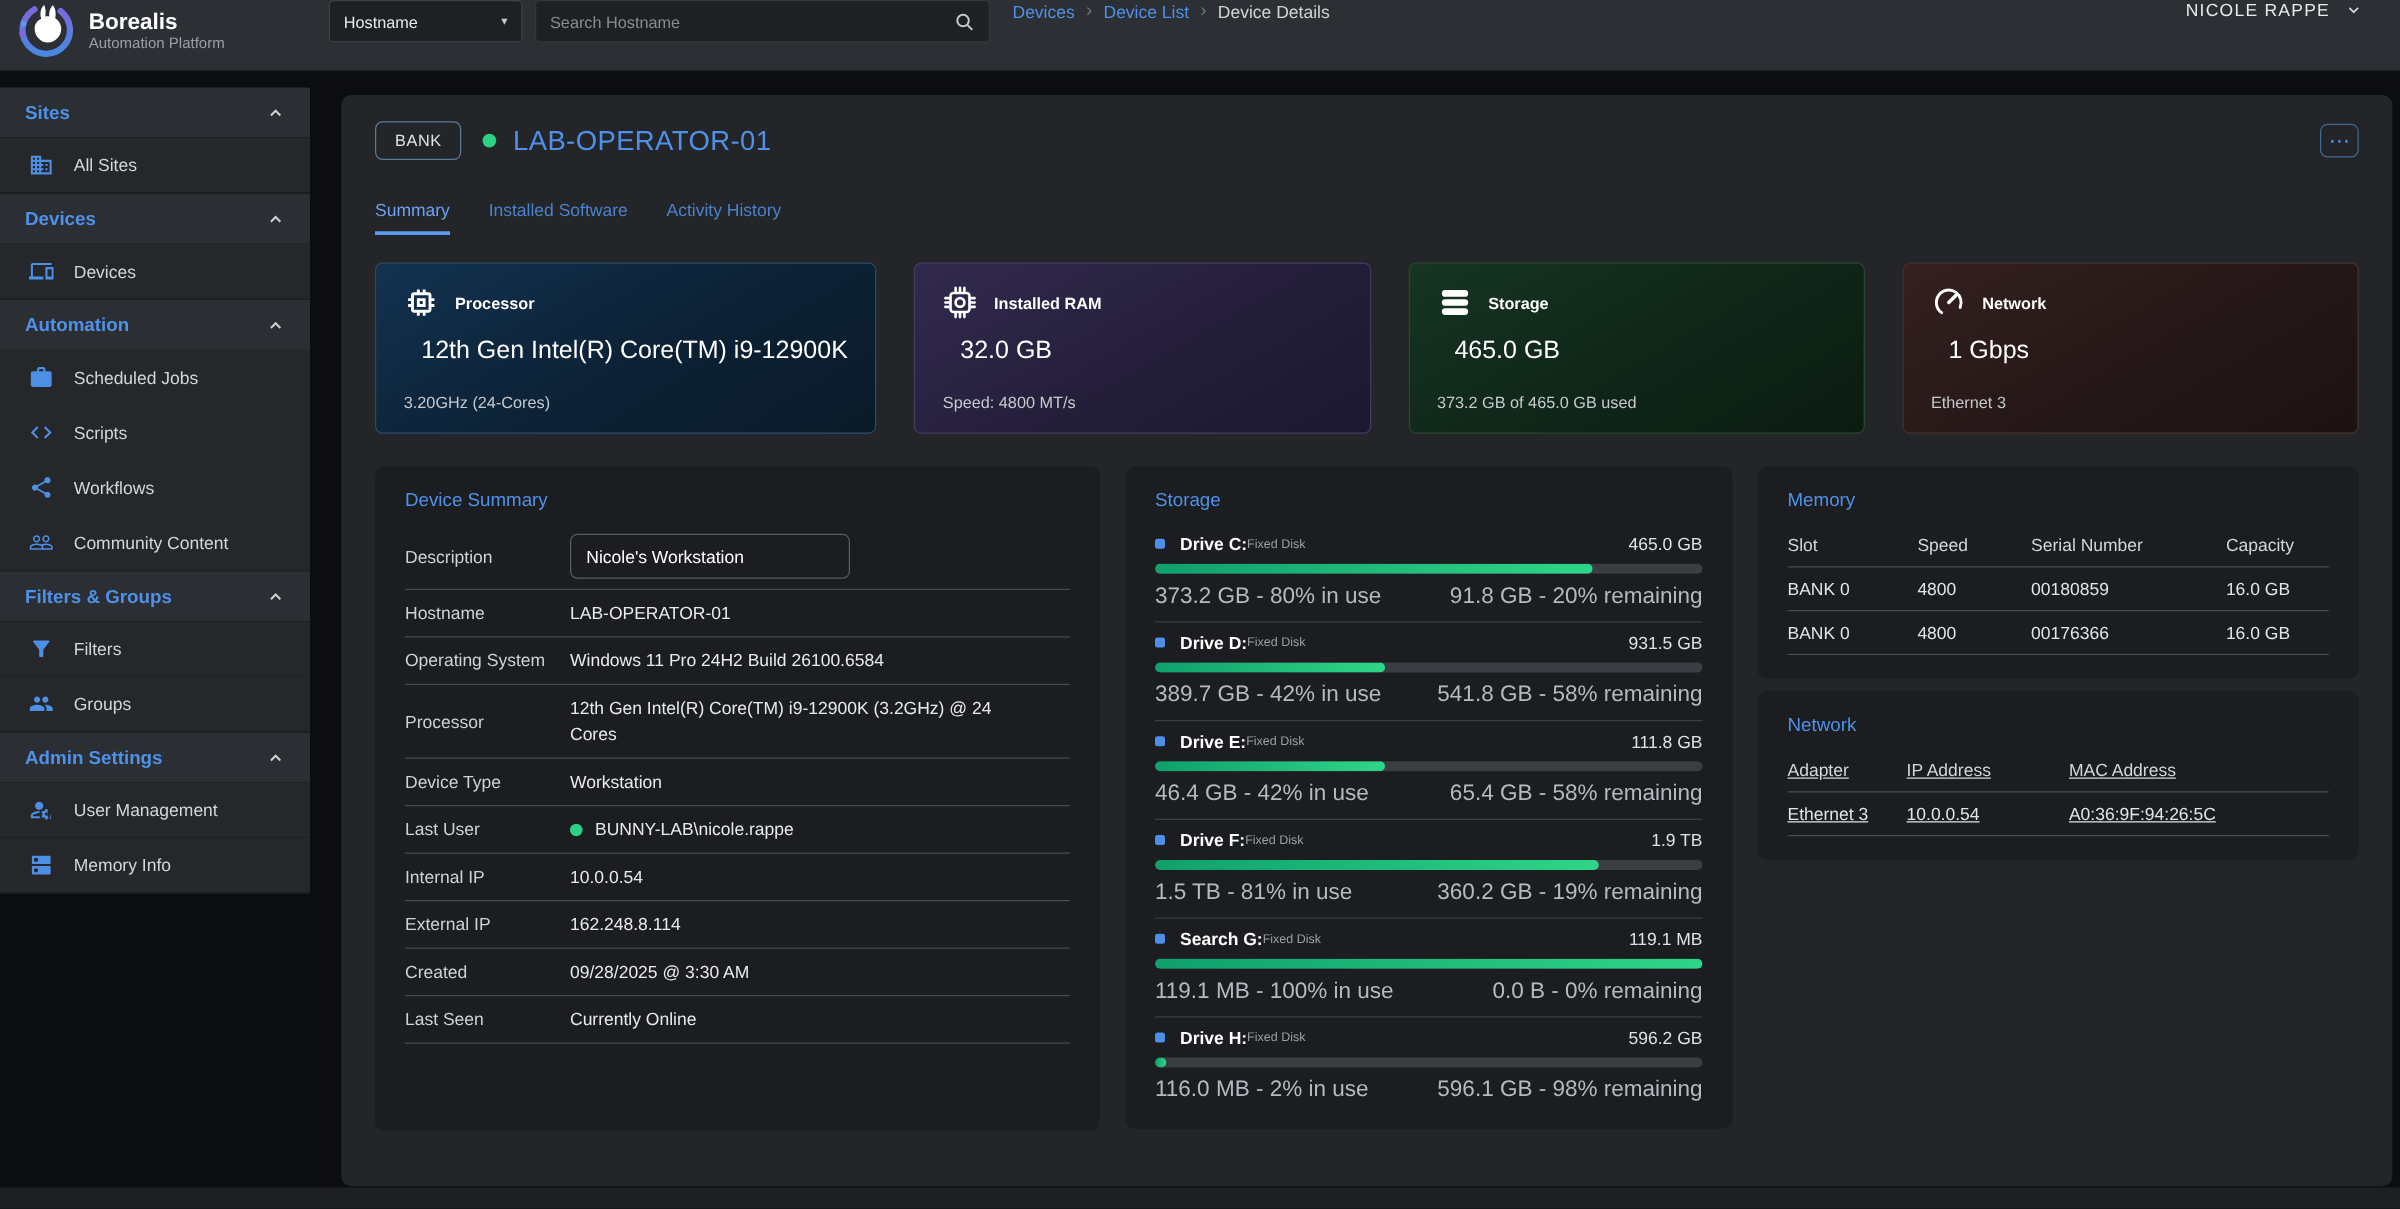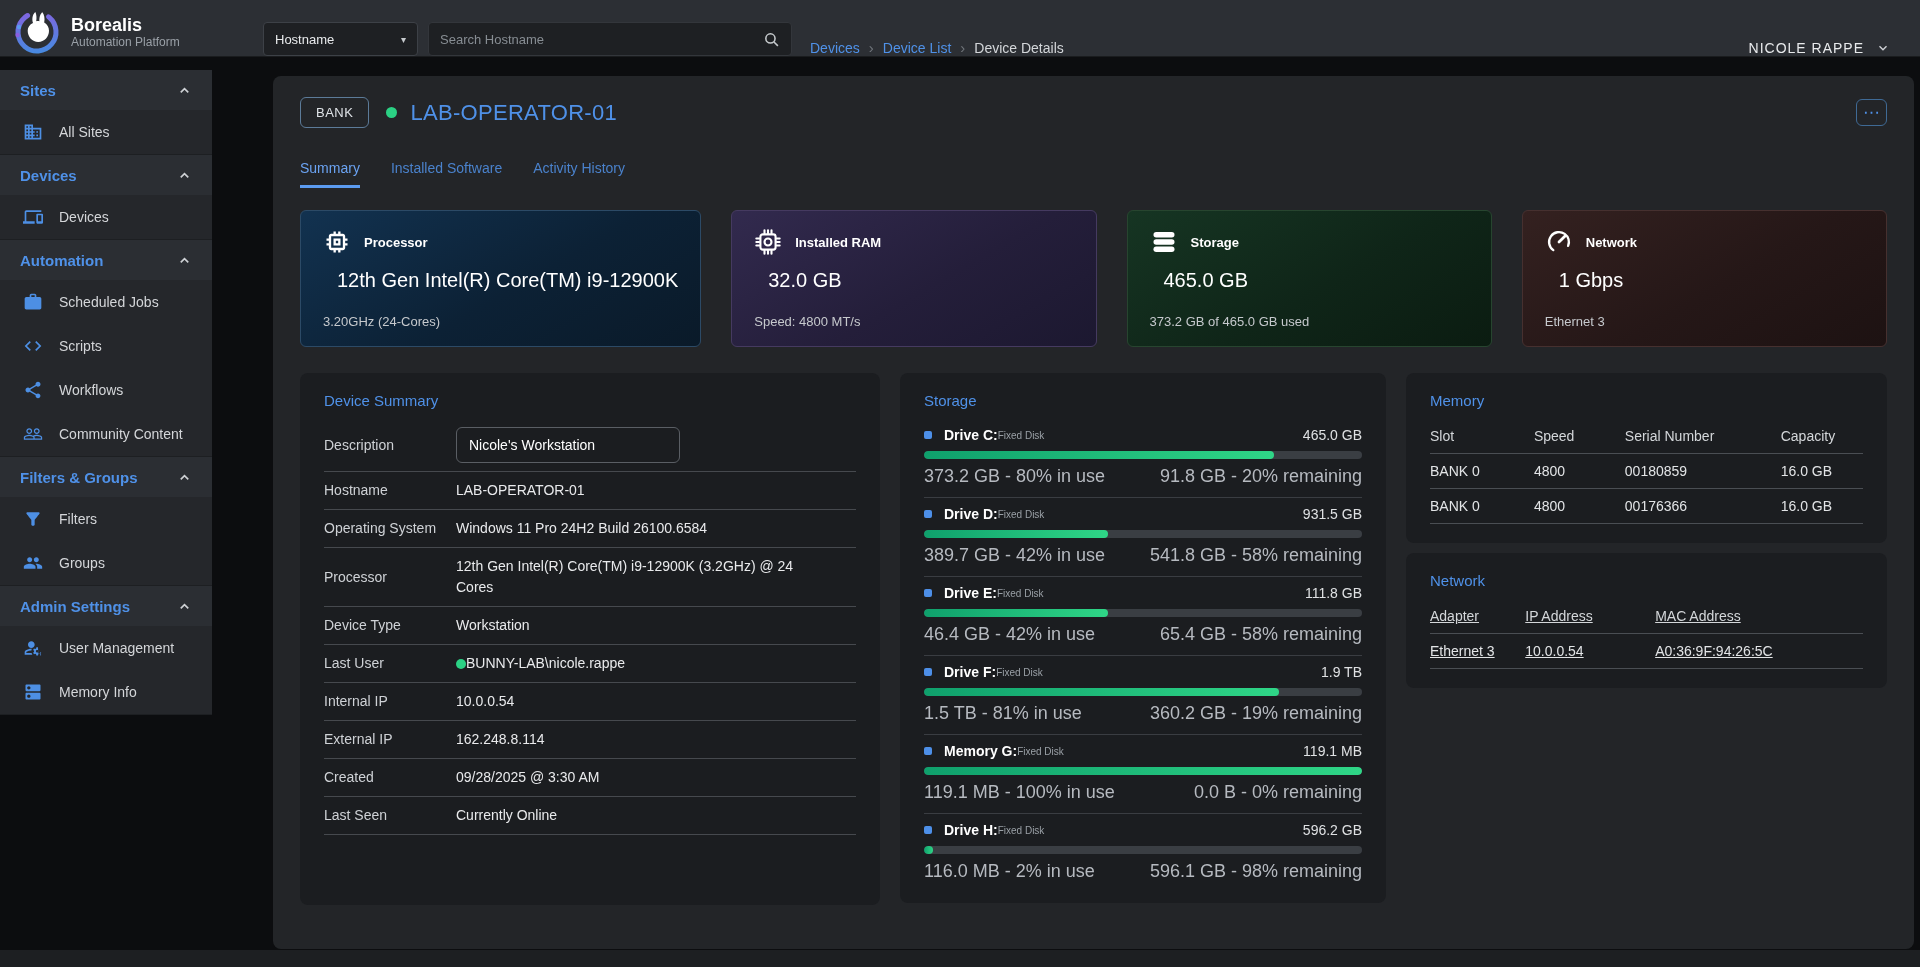--- a/index.html
+++ b/index.html
@@ -2,41 +2,41 @@
 <html style="--accent: #4f91e8; --green: #2bd184; --bar1: #0fa06c; --bar2: #2fd687;"><head>
 <meta charset="utf-8">
 <style>
   * { margin:0; padding:0; box-sizing:border-box; }
   html,body { width:1920px; height:967px; overflow:hidden; }
   body { background:#0c0d0f; font-family:"Liberation Sans", sans-serif; position:relative; }
   svg { display:block; }
 
   
   .topbar { position:absolute; top:0; left:0; width:100%; height:56px; background:#2c2f34;
-            display:flex; align-items:flex-end; z-index:5; box-shadow:0 1px 0 #1a1c1e; }
+            display:flex; align-items:flex-start; z-index:5; box-shadow:0 1px 0 #1a1c1e; }
   .logo-block { width:258px; flex:0 0 258px; display:flex; align-items:center; gap:11px; padding-left:12px; }
   .brand-name { font-size:18px; font-weight:bold; color:#ffffff; line-height:1.15; }
   .brand-tag { font-size:12px; color:#9aa0a7; }
   .filter-select { width:155px; height:34px; margin-left:5px; background:#1e2023; border:1px solid #3d4147;
                    border-radius:4px; display:flex; align-items:center; justify-content:space-between;
                    padding:0 11px; color:#e8eaec; font-size:13px; cursor:pointer; }
   .caret { color:#c6cacd; font-size:10px; }
   .search-box { width:364px; height:34px; margin-left:10px; background:#1e2023; border:1px solid #33363b;
                 border-radius:4px; display:flex; align-items:center; padding:0 11px; }
   .search-box input { flex:1; background:transparent; border:none; outline:none; color:#e8eaec; font-size:13px; }
   .search-box input::placeholder { color:#878d93; }
   .breadcrumb { margin-left:18px; font-size:14px; display:flex; gap:9px; align-items:center; }
   .crumb-link { color:var(--accent,#4f91e8); cursor:pointer; }
   .crumb-sep { color:#70757b; font-size:15px; }
   .crumb-current { color:#d3d6d9; }
   .user-menu { margin-left:auto; margin-right:30px; display:flex; align-items:center; gap:12px;
                color:#e8eaec; font-size:14px; letter-spacing:1px; cursor:pointer; }
 
   
-  .sidebar { position:absolute; top:70px; left:0; width:212px; z-index:4; }
+  .sidebar { position:absolute; top:70px; left:0; width:248px; z-index:4; }
   .section { border-bottom:1px solid #1d1f22; }
   .section-header { height:40px; background:#2b2e33; display:flex; align-items:center;
                     justify-content:space-between; padding:0 20px; cursor:pointer; }
   .section-label { color:var(--accent,#4f91e8); font-weight:bold; font-size:15px; }
   .chev svg { stroke:#ced1d5; }
   .nav-item { height:44px; background:#25272b; display:flex; align-items:center; gap:16px;
               padding:0 23px; color:#d4d6d9; font-size:14px; cursor:pointer; }
   .nav-icon { width:20px; height:20px; color:#4d8fe4; flex:0 0 20px; }
   .nav-icon svg { width:20px; height:20px; }
 
@@ -76,21 +76,21 @@
   .panel-title { color:var(--accent,#4f91e8); font-size:15px; margin-bottom:10px; }
 
   .summary-panel { height:532px; }
   .srow { display:grid; grid-template-columns:118px 1fr; column-gap:14px; align-items:center;
           padding:8px 0; border-bottom:1px solid #46494e; font-size:14px; }
   .srow .lbl { color:#cfd2d6; line-height:1.35; }
   .srow .val { color:#e9eaec; line-height:1.5; padding-right:24px; }
   .desc-input { width:224px; height:36px; background:transparent; border:1px solid #5a5e64; border-radius:6px;
                 color:#ffffff; font-size:14px; padding:0 12px; outline:none;
                 font-family:"Liberation Sans",sans-serif; }
-  .online-val { display:flex; align-items:center; }
+  .online-val { display:flex; align-items:center; gap:10px; }
   .dot { width:10px; height:10px; border-radius:50%; background:var(--green,#2bd184); flex:0 0 10px; }
 
   .drive { padding:8px 0 10px; border-bottom:1px solid #3a3d42; }
   .drive:last-child { border-bottom:none; padding-bottom:2px; }
   .drive-head { display:flex; align-items:center; font-size:14px; }
   .bullet { width:8px; height:8px; border-radius:2px; background:#4d8fe8; margin-right:12px; flex:0 0 8px; }
   .drive-name { color:#ffffff; font-weight:bold; }
   .drive-type { color:#9aa0a6; margin-left:0; font-size:10px; }
   .drive-size { margin-left:auto; color:#dfe1e3; }
   .bar { height:8px; background:#3a3e43; border-radius:4px; margin:8px 0 7px; overflow:hidden; }
@@ -489,21 +489,21 @@
             </div>
           <div class="drive-stats">
             <span>1.5 TB - 81% in use</span>
             <span>360.2 GB - 19% remaining</span>
           </div>
         </div>
 
         <div class="drive">
           <div class="drive-head">
             <span class="bullet"></span>
-            <span class="drive-name">Memory G:</span>
+            <span class="drive-name">Search G:</span>
             <span class="drive-type">Fixed Disk</span>
             <span class="drive-size">119.1 MB</span>
           </div>
           <div class="bar">
               <div class="bar-fill" style="width: 100%;"></div>
             </div>
           <div class="drive-stats">
             <span>119.1 MB - 100% in use</span>
             <span>0.0 B - 0% remaining</span>
           </div>

